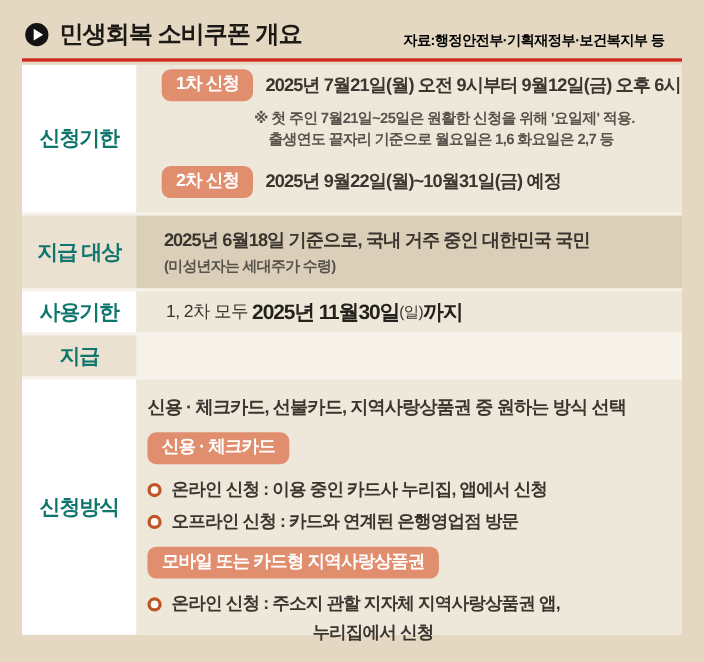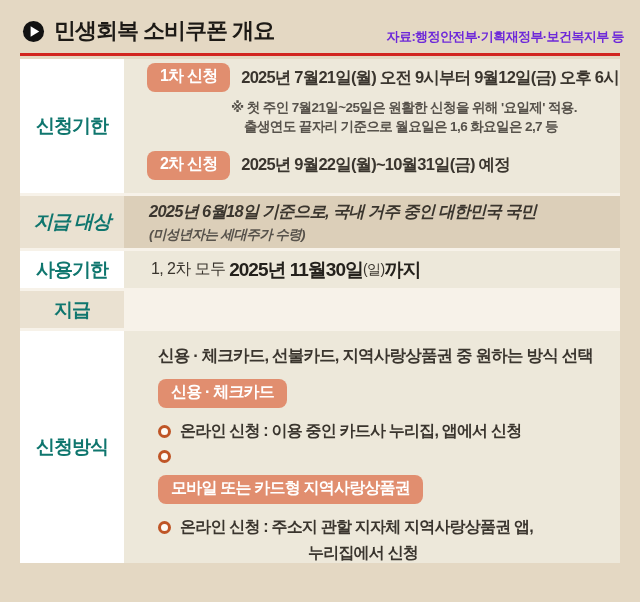--- a/index.html
+++ b/index.html
@@ -6,29 +6,29 @@
   body{
     width:640px;height:602px;
     background:#e4d8c3;
     font-family:"Liberation Sans","DejaVu Sans",sans-serif;
     color:#2e2a25;
     overflow:hidden;
   }
   
   .header{
     display:flex;justify-content:space-between;align-items:flex-end;
-    padding:16px 16px 0 22px;
+    padding:16px 36px 0 22px;
   }
   .title-wrap{display:flex;align-items:center;gap:9px;}
   .play-icon{width:23px;height:23px;flex:none;}
   .page-title{
     font-size:22px;font-weight:800;letter-spacing:-1px;color:#1d1a16;
   }
   .source{
-    font-size:13px;font-weight:600;color:#6d28d9;letter-spacing:-0.6px;
+    font-size:13px;font-weight:600;color:#000000;letter-spacing:-0.6px;
     margin-bottom:0px;
   }
   .red-line{height:3px;background:#d2251f;margin:7px 20px 0 20px;}
 
   
   .info-table{
     margin:3px 20px 0 20px;
     background:#f7f2e9;
     display:flex;flex-direction:column;gap:3px;
   }
@@ -37,21 +37,21 @@
     width:104px;flex:none;
     display:flex;align-items:center;justify-content:center;
     font-size:19px;font-weight:800;letter-spacing:-1px;color:#0f766e;
   }
   .row-content{flex:1;}
   .label-light{background:#ffffff;}
   .label-dark{background:#eae1d1;}
   .content-light{background:#ede8da;}
   .content-dark{background:#dccfb9;}
   .r1{height:134px;}
-  .r2{height:52px;font-style:italic;}
+  .r2{height:66px;}
   .r3{height:37px;}
   .r4{height:37px;}
   .r5{height:232px;}
 
   
   .badge{
     display:inline-block;
     background:#e18e6f;color:#ffffff;
     font-size:16px;font-weight:800;letter-spacing:-0.8px;
     padding:3px 13px 5px 13px;border-radius:8px;
@@ -76,21 +76,21 @@
   .r2 .row-content{display:flex;flex-direction:column;justify-content:center;padding-left:25px;}
   .r2 .sub-text{margin-top:3px;}
 
   
   .r3 .row-content,.r4 .row-content{display:flex;align-items:center;padding-left:27px;}
   .deadline-prefix{font-size:16px;font-weight:400;letter-spacing:-0.6px;color:#3a352e;white-space:pre;}
   .deadline-strong{font-size:19px;font-weight:800;letter-spacing:-1px;color:#24211c;}
   .deadline-small{font-size:14px;font-weight:400;letter-spacing:-0.6px;color:#3a352e;}
 
   
-  .r5 .row-content{padding:14px 0 0 34px;}
+  .r5 .row-content{padding:14px 0 0 10px;}
   .method-badge{margin-top:12px;}
   .bullet-list{margin-top:13px;}
   .bullet-item{display:flex;align-items:center;gap:9px;margin-top:8px;}
   .bullet-item:first-child{margin-top:0;align-items:center;}
   .ring{
     width:7px;height:7px;flex:none;
     border:3px solid #bf5526;border-radius:50%;background:#fdfbf6;
   }
   .bullet-text{font-size:16px;font-weight:700;letter-spacing:-0.8px;color:#3a352e;white-space:nowrap;}
   .bullet-cont{margin:5px 0 0 150px;}
@@ -159,20 +159,21 @@
 
       <div class="badge method-badge">신용 · 체크카드</div>
 
       <div class="bullet-list">
         <div class="bullet-item">
           <span class="ring"></span>
           <span class="bullet-text">온라인 신청 : 이용 중인 카드사 누리집, 앱에서 신청</span>
         </div>
         <div class="bullet-item">
           <span class="ring"></span>
+          <span class="bullet-text">오프라인 신청 : 카드와 연계된 은행영업점 방문</span>
         </div>
       </div>
 
       <div class="badge method-badge">모바일 또는 카드형 지역사랑상품권</div>
 
       <div class="bullet-list">
         <div class="bullet-item">
           <span class="ring"></span>
           <span class="bullet-text">온라인 신청 : 주소지 관할 지자체 지역사랑상품권 앱,</span>
         </div>

